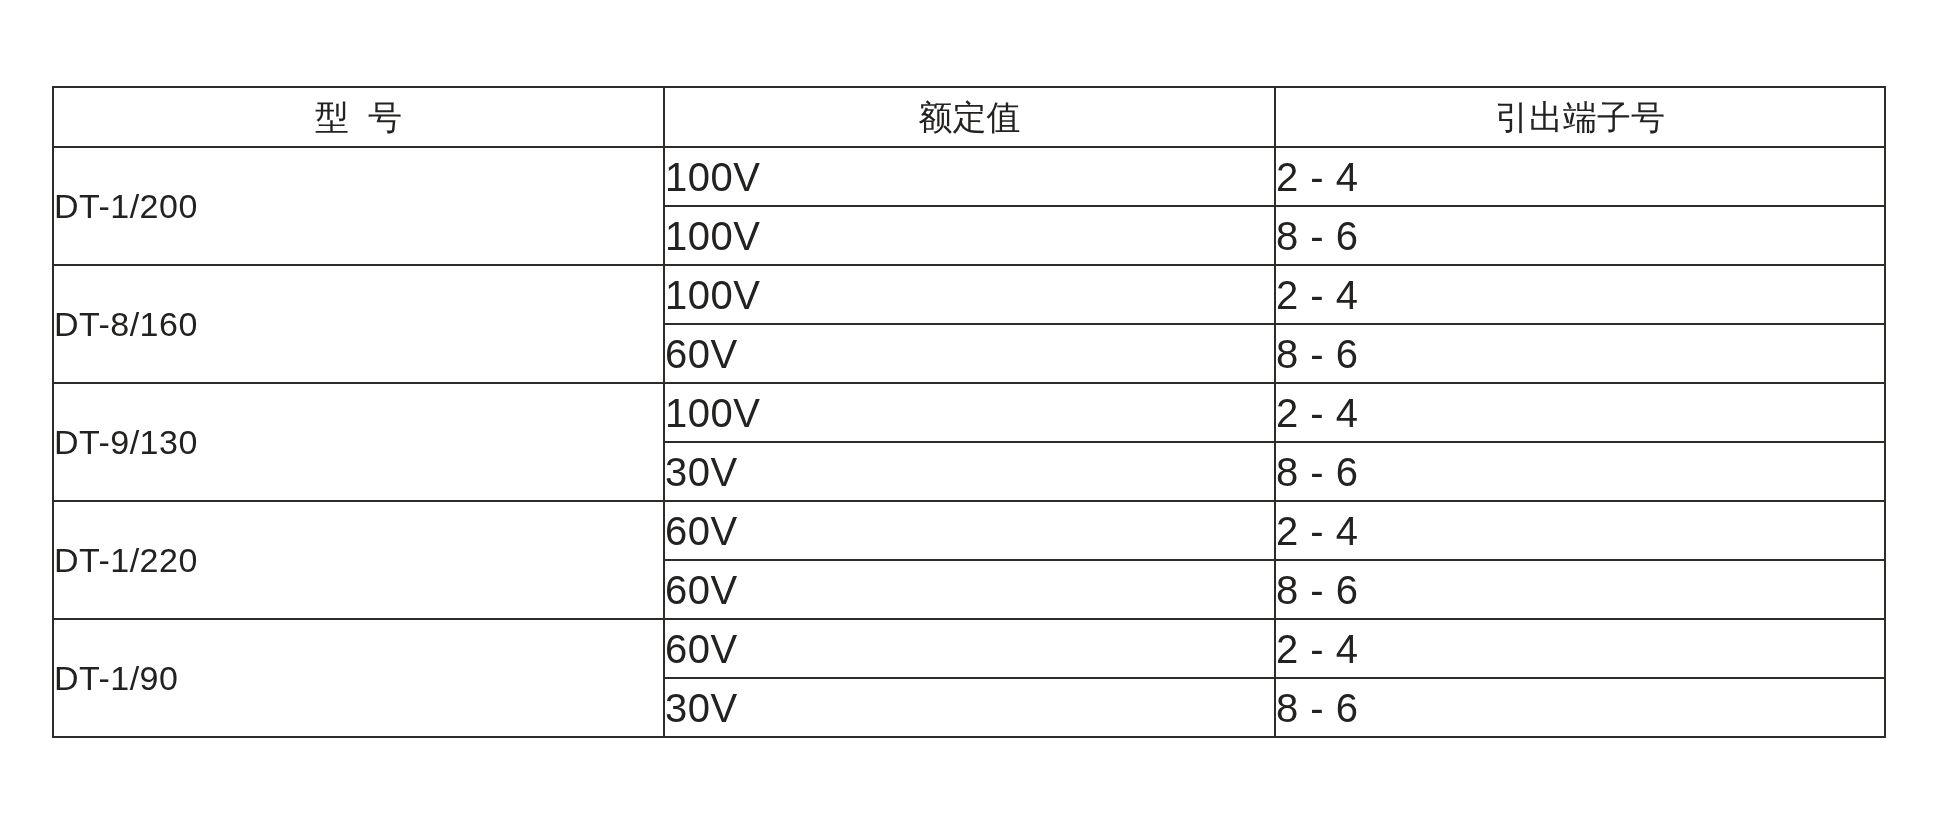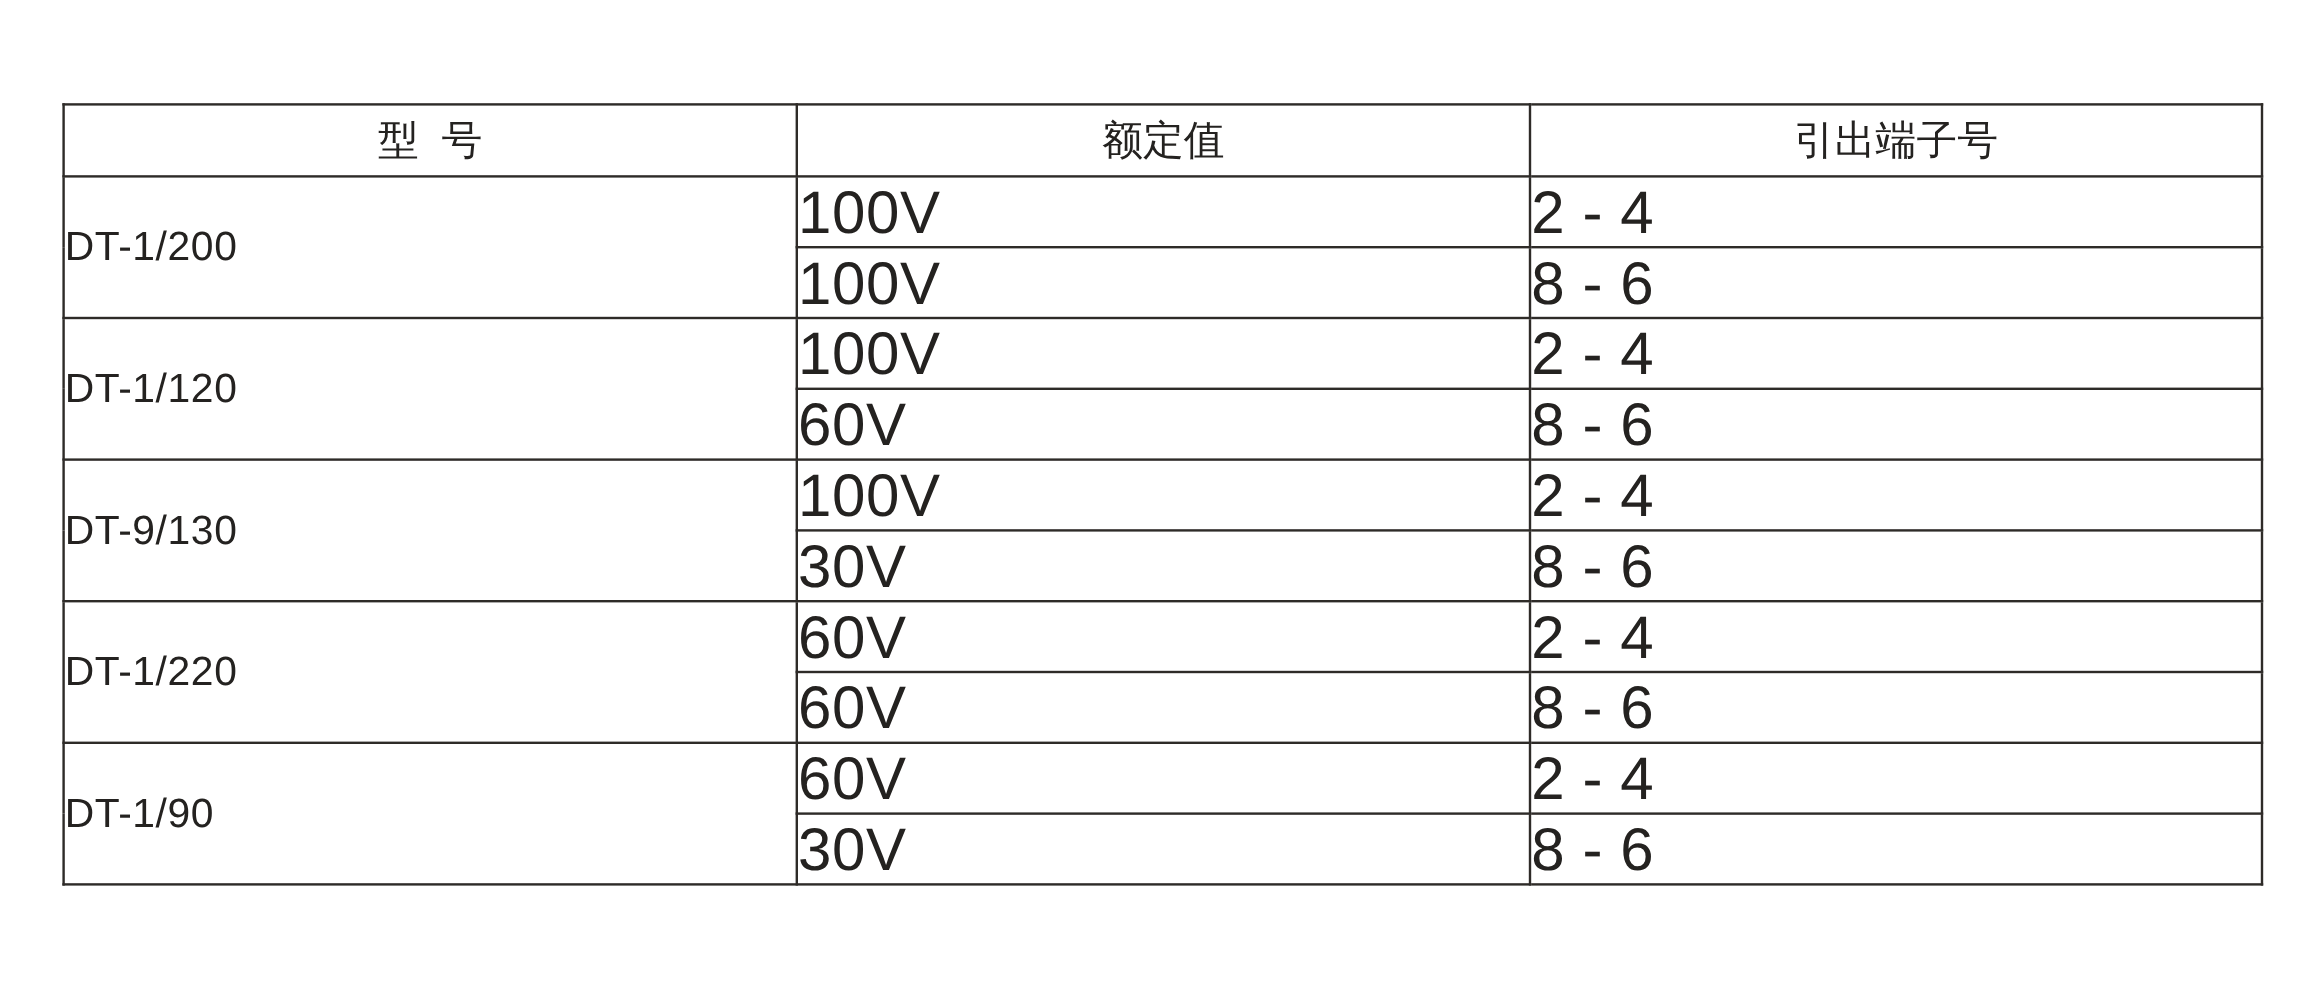--- a/index.html
+++ b/index.html
@@ -38,21 +38,21 @@
     margin-top: 12px;
   }
   .spec-table th {
     height: 60px;
     font-size: 34px;
     font-weight: 400;
     white-space: pre;
   }
   .spec-table td {
     height: 59px;
-    font-size: 50px;
+    font-size: 40px;
     font-weight: 400;
     letter-spacing: 0.5px;
     white-space: pre;
   }
   .spec-table td.model-cell {
     font-size: 34px;
   }
 </style>
 </head>
 <body>
@@ -77,21 +77,21 @@
         <td class="model-cell" rowspan="2">DT-1/200</td>
         <td>100V</td>
         <td>2 - 4</td>
       </tr>
       <tr>
         <td>100V</td>
         <td>8 - 6</td>
       </tr>
 
       <tr>
-        <td class="model-cell" rowspan="2">DT-1/120</td>
+        <td class="model-cell" rowspan="2">DT-8/160</td>
         <td>100V</td>
         <td>2 - 4</td>
       </tr>
       <tr>
         <td>60V</td>
         <td>8 - 6</td>
       </tr>
 
       <tr>
         <td class="model-cell" rowspan="2">DT-9/130</td>

